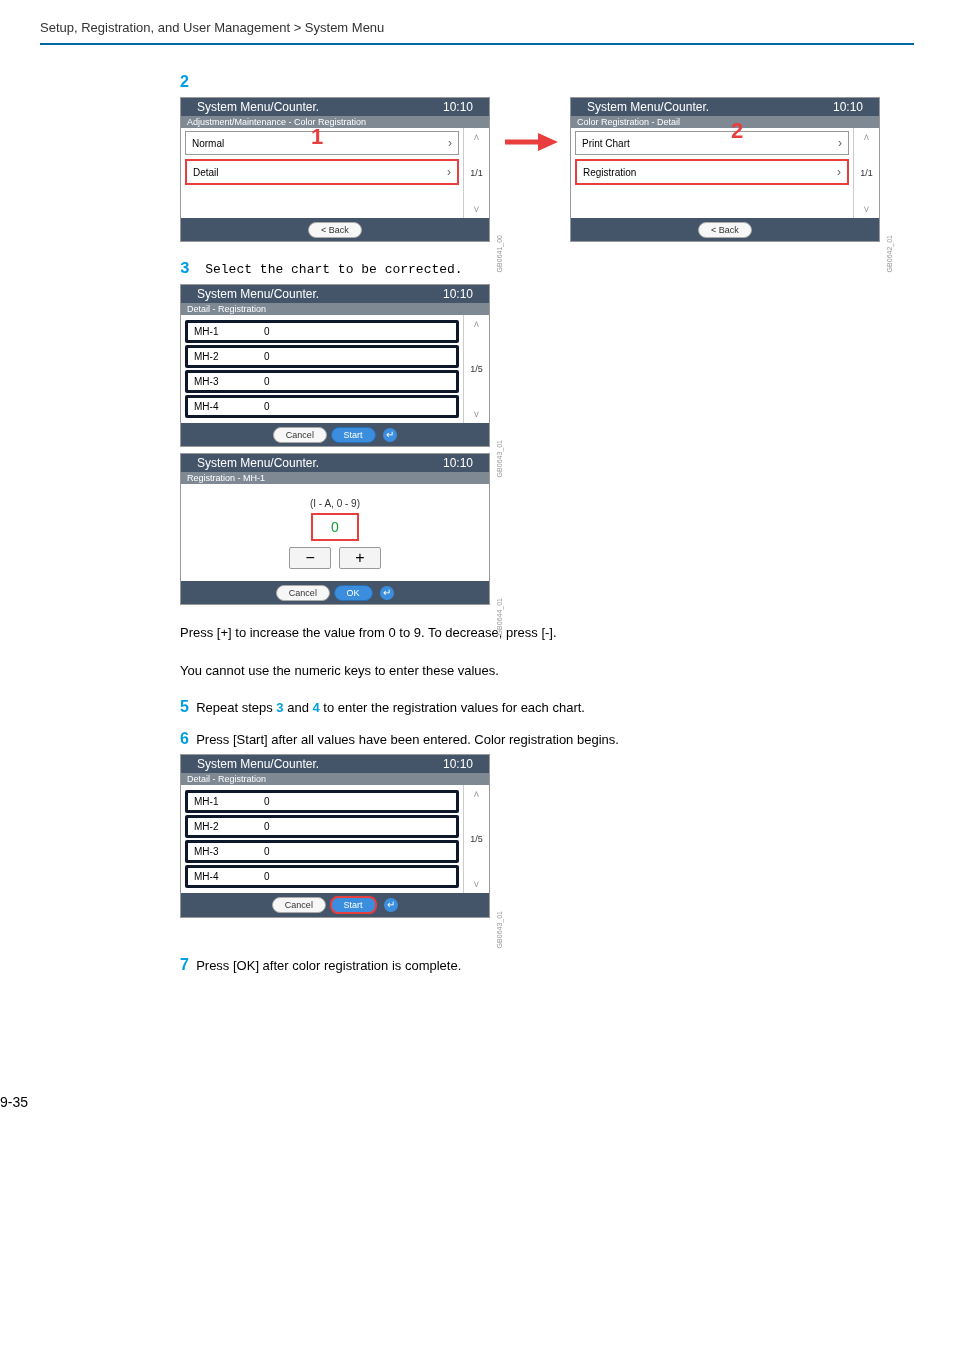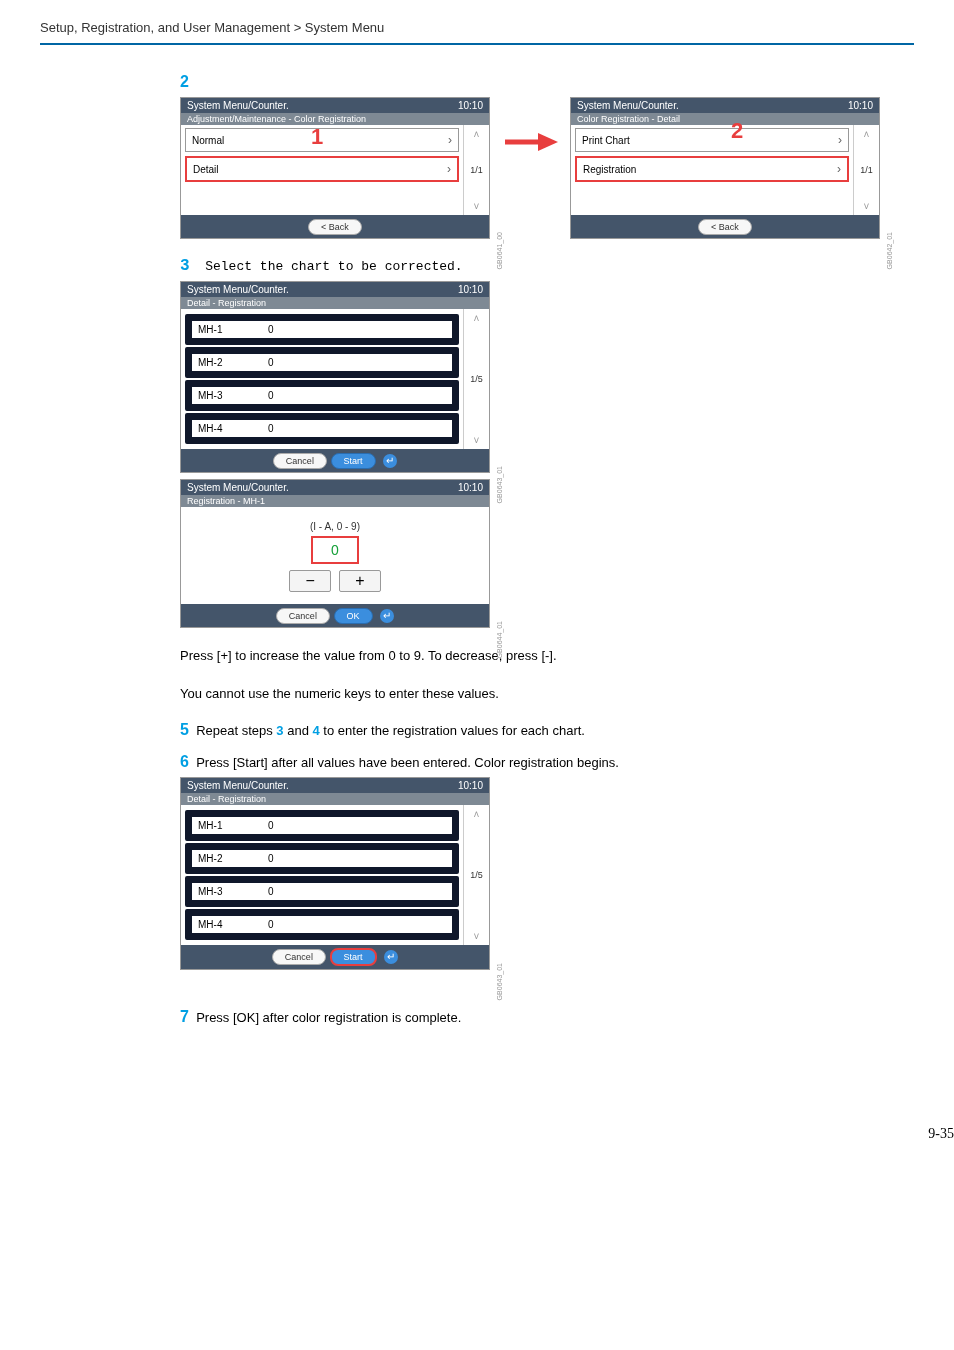--- a/index.html
+++ b/index.html
@@ -14,22 +14,22 @@
   .panel {
     width: 310px;
     border: 1px solid #999;
     background: #fff;
     position: relative;
   }
   .panel-row { display: flex; align-items: flex-start; margin-top: 6px; margin-bottom: 6px; }
   .panel-titlebar {
     background: #44556a;
     color: #fff;
-    font-size: 10px;
-    padding: 2px 6px;
+    font-size: 12px;
+    padding: 2px 16px;
     display: flex;
     justify-content: space-between;
   }
   .panel-subbar {
     background: #7e8994;
     color: #fff;
     font-size: 9px;
     padding: 1px 6px;
   }
   .panel-body {
@@ -110,21 +110,21 @@
     font-size: 22px;
     pointer-events: none;
   }
   .arrow-svg { width: 60px; height: 30px; margin: 30px 10px 0 10px; }
 
   
   .mh-row {
     display: flex;
     font-size: 10px;
     padding: 3px 6px;
-    border: 7px solid #0f172a;
+    border: 3px solid #0f172a;
     border-radius: 2px;
     margin: 2px 0;
     align-items: center;
   }
   .mh-row .mh-label { width: 70px; }
   .mh-row .mh-val { flex:1; }
 
   
   .val-body {
     text-align: center;
@@ -147,21 +147,21 @@
     border:1px solid #999;
     border-radius:2px;
     text-align:center;
     line-height:20px;
     font-size:16px;
     margin: 0 2px;
     background:#f4f4f4;
   }
 
   .para { margin: 18px 0; line-height: 1.5; max-width: 680px; }
-  .page-num { text-align: right; margin-top: 60px; font-size: 14px; font-family: Liberation Serif, serif; }
+  .page-num { text-align: left; margin-top: 80px; font-size: 14px; }
 </style>
 </head>
 <body>
 
 <div class="header">
   <span>Setup, Registration, and User Management &gt; System Menu</span>
 </div>
 <hr class="header-rule">
 
 <div class="content">

